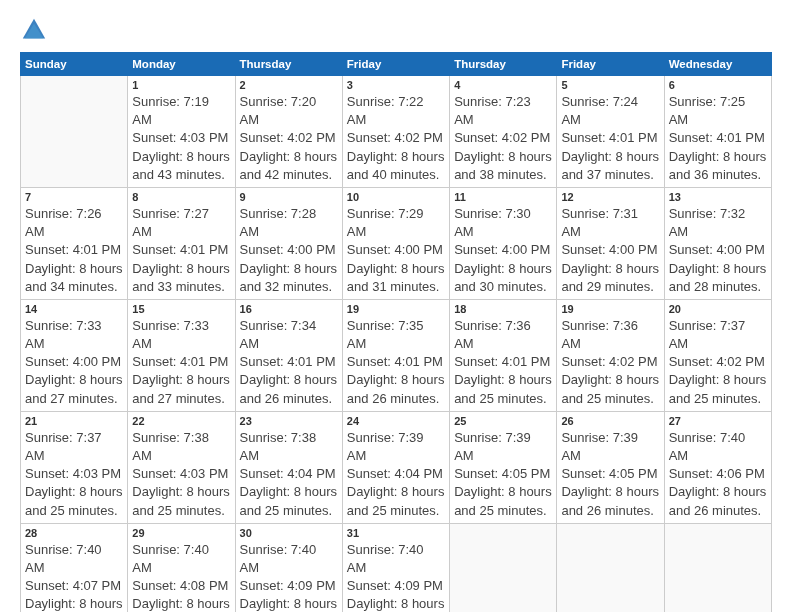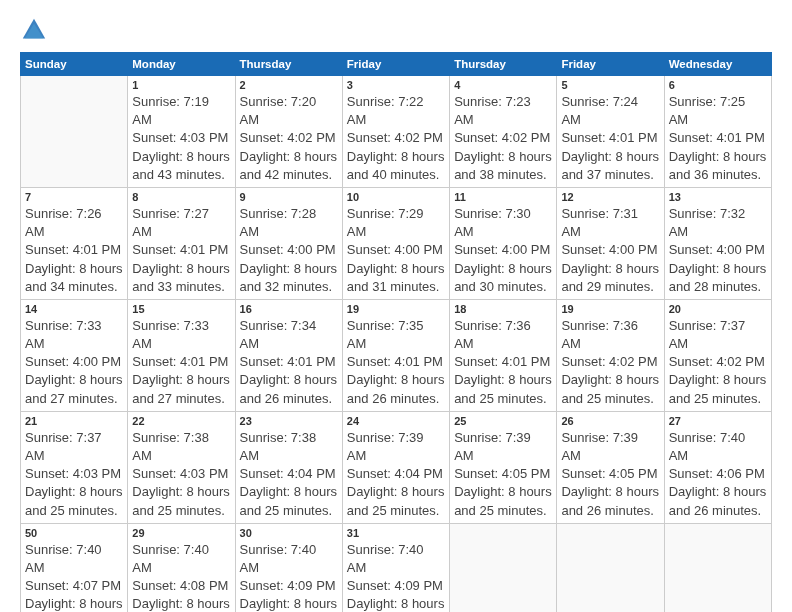--- a/index.html
+++ b/index.html
@@ -240,21 +240,21 @@
             <span class="day-number">26</span>
             <div class="day-info">Sunrise: 7:39 AM<br>Sunset: 4:05 PM<br>Daylight: 8 hours and 26 minutes.</div>
           </td>
           <td>
             <span class="day-number">27</span>
             <div class="day-info">Sunrise: 7:40 AM<br>Sunset: 4:06 PM<br>Daylight: 8 hours and 26 minutes.</div>
           </td>
         </tr>
         <tr>
           <td>
-            <span class="day-number">50</span>
+            <span class="day-number">28</span>
             <div class="day-info">Sunrise: 7:40 AM<br>Sunset: 4:07 PM<br>Daylight: 8 hours and 27 minutes.</div>
           </td>
           <td>
             <span class="day-number">29</span>
             <div class="day-info">Sunrise: 7:40 AM<br>Sunset: 4:08 PM<br>Daylight: 8 hours and 27 minutes.</div>
           </td>
           <td>
             <span class="day-number">30</span>
             <div class="day-info">Sunrise: 7:40 AM<br>Sunset: 4:09 PM<br>Daylight: 8 hours and 28 minutes.</div>
           </td>

